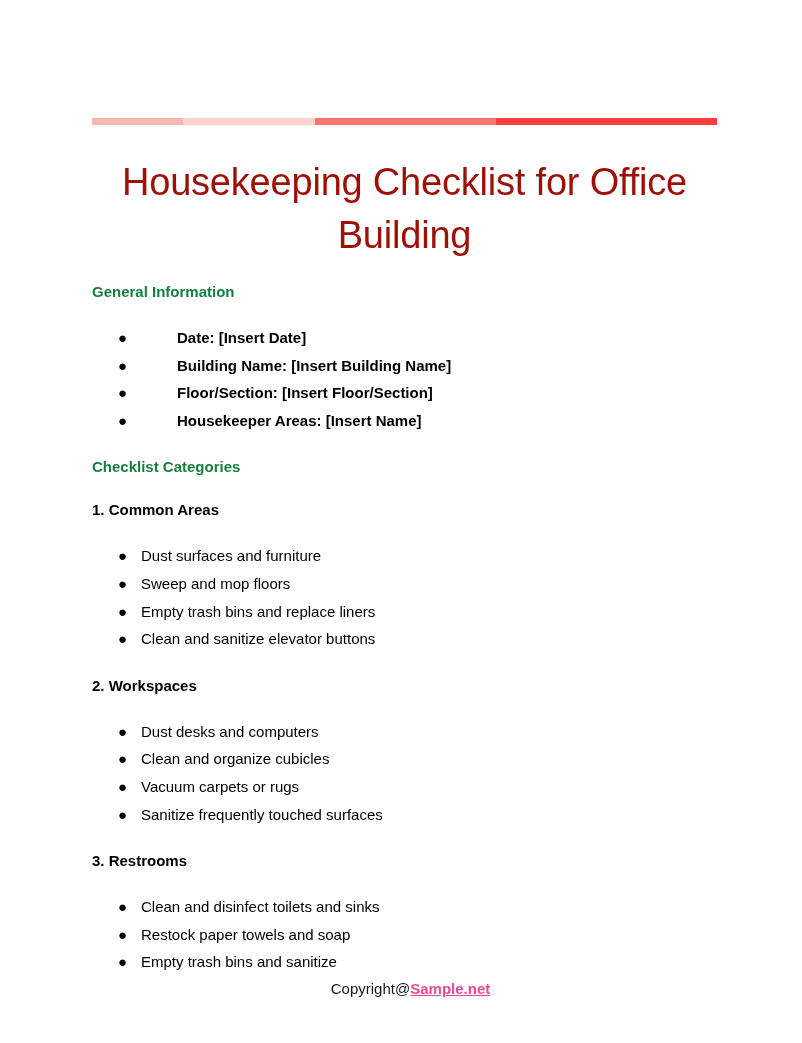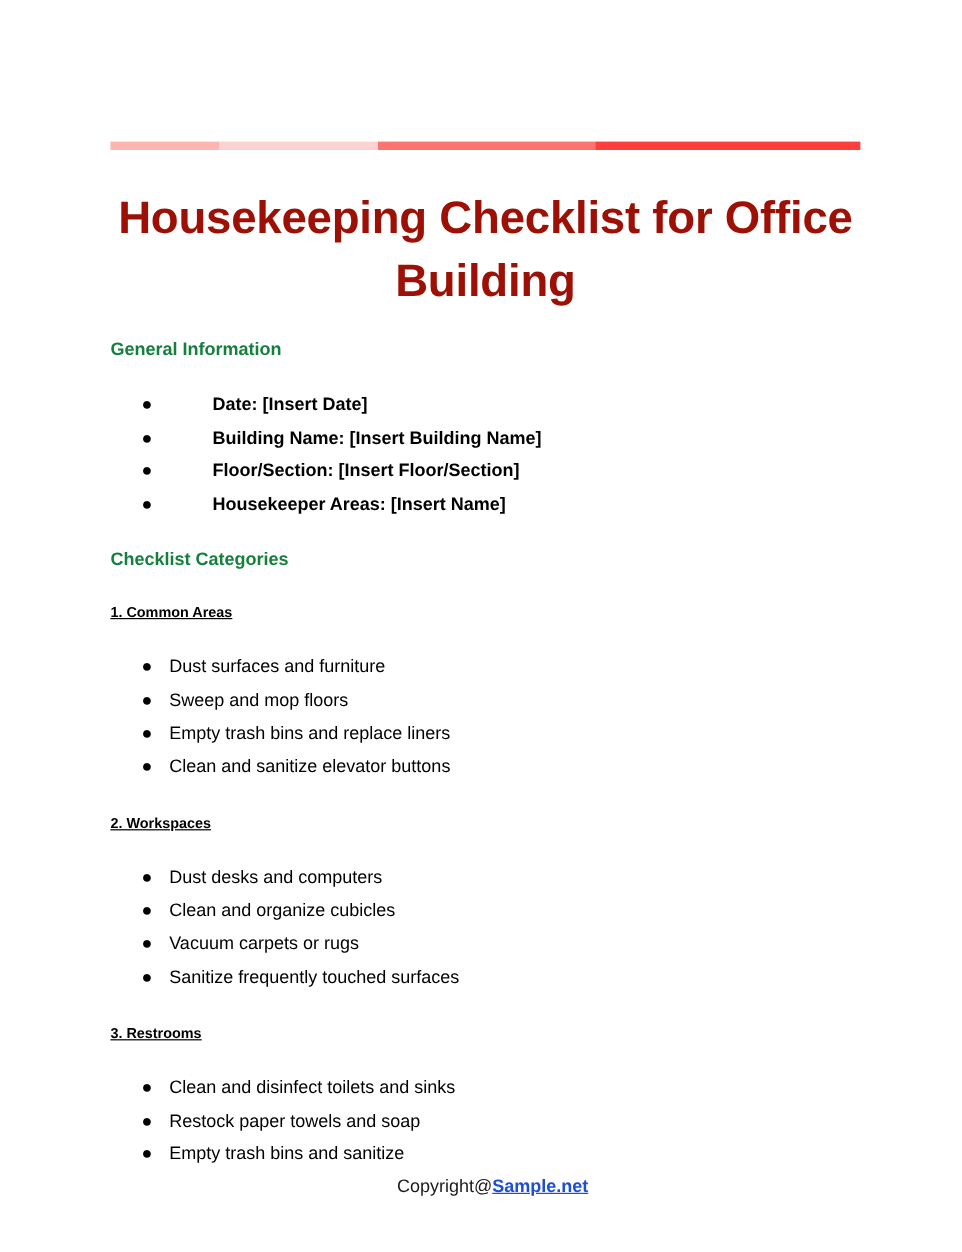--- a/index.html
+++ b/index.html
@@ -37,47 +37,46 @@
 
   
   .doc-title {
     position: absolute;
     left: 92px;
     top: 131px;
     width: 625px;
     text-align: center;
     font-size: 38px;
     line-height: 53px;
-    font-weight: bold;
+    font-weight: normal;
     letter-spacing: -0.2px;
     color: #9C1006;
   }
 
   
   .content {
     position: absolute;
     left: 92px;
     top: 281px;
     width: 625px;
   }
 
   .section-heading {
     font-size: 15px;
     line-height: 22px;
     font-weight: bold;
     color: #15803d;
     margin: 0 0 0 0;
   }
   .sub-heading {
-    font-size: 12px;
+    font-size: 15px;
     line-height: 22px;
     font-weight: bold;
     color: #000000;
     margin: 0;
-    text-decoration: underline;
   }
 
   .gap-after-heading { height: 21px; }
   .gap-before-heading { height: 22px; }
   .gap-small { height: 21px; }
 
   ul.bullets {
     list-style: none;
     margin: 0;
     padding: 0;
@@ -228,16 +227,16 @@
       </li>
       <li>
         <span class="dot">●</span>
         <span>Empty trash bins and sanitize</span>
       </li>
     </ul>
 
   </div>
 
   <div class="footer">
-    <span class="copy-text">Copyright@</span><a class="copy-link" href="#" style="color: #1d4ed8;">Sample.net</a>
+    <span class="copy-text">Copyright@</span><a class="copy-link" href="#" style="color: #ec4899;">Sample.net</a>
   </div>
 
 </div>
 
 </body></html>

